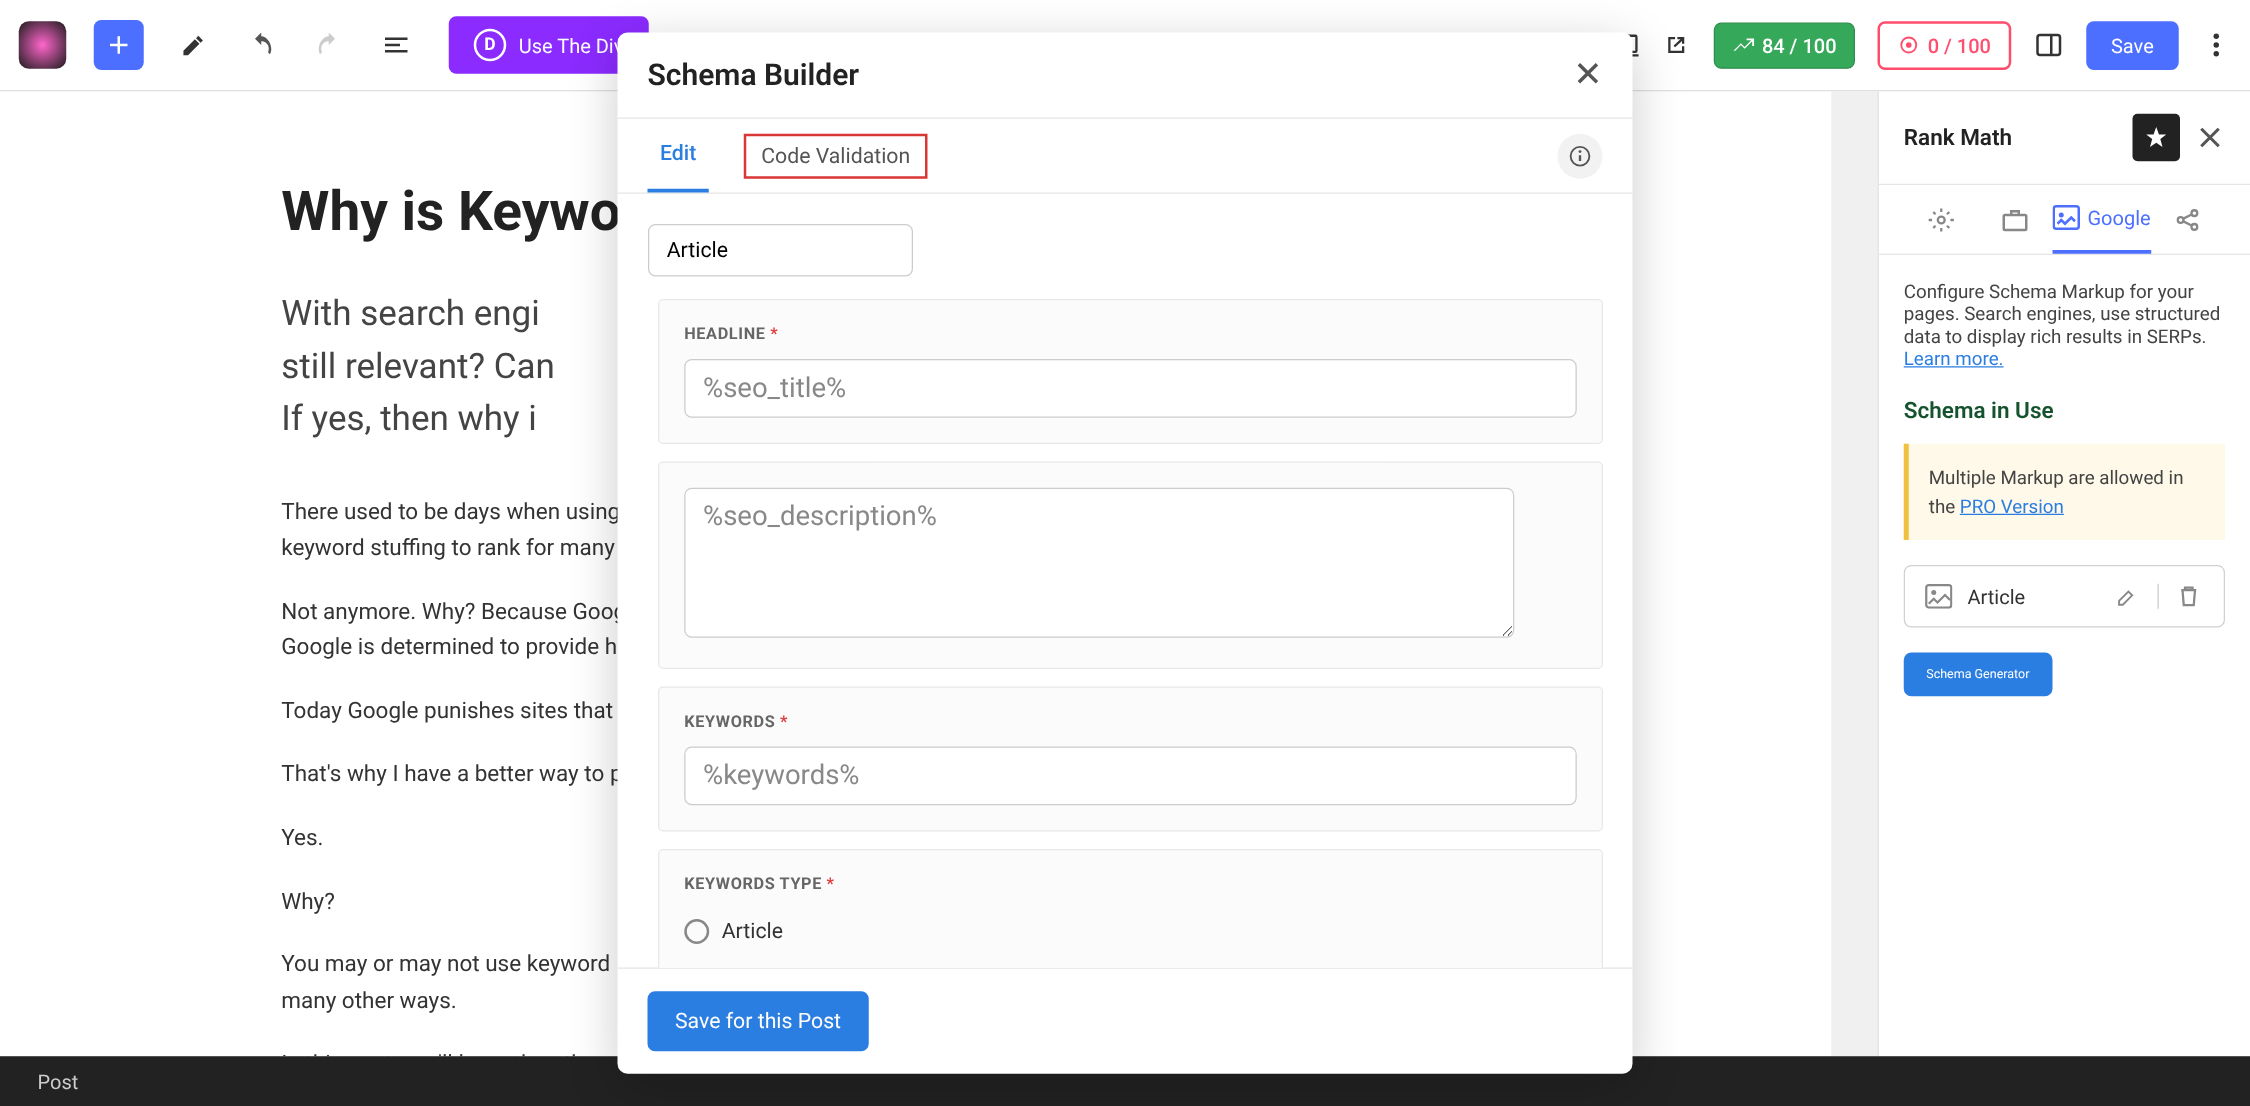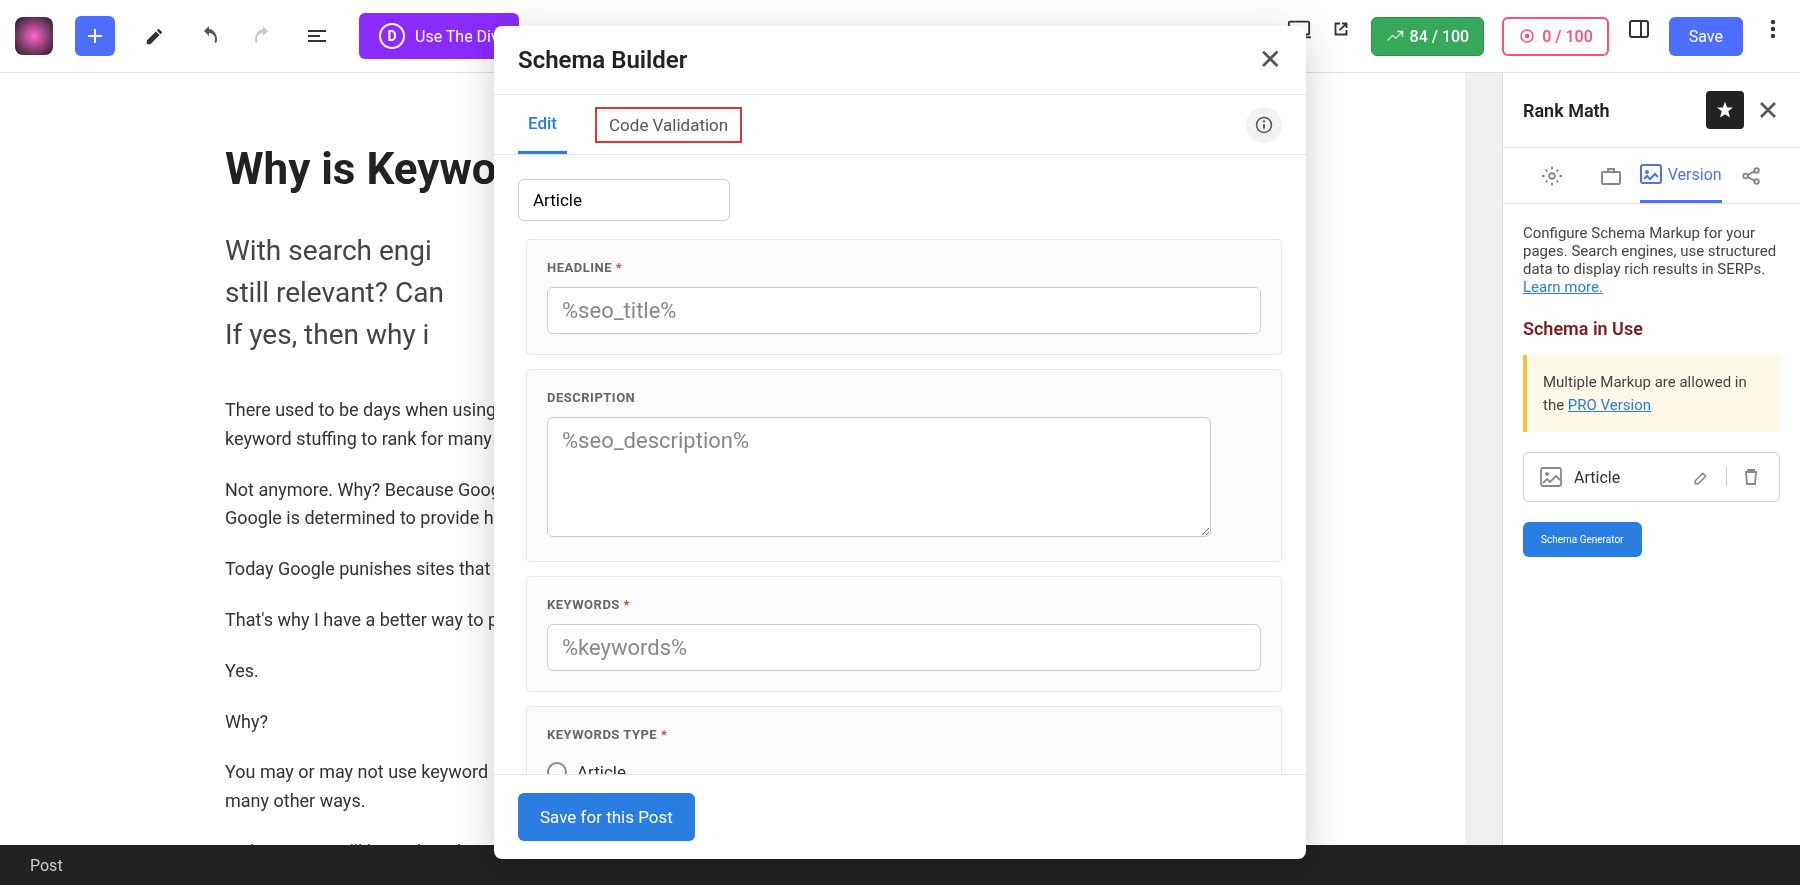--- a/index.html
+++ b/index.html
@@ -4,40 +4,40 @@
 <style>
 *{box-sizing:border-box;margin:0;padding:0;font-family:-apple-system,BlinkMacSystemFont,"Segoe UI",Roboto,sans-serif}
 body{background:#f0f0f0;width:1800px;height:885px;overflow:hidden;position:relative}
 .topbar{position:absolute;top:0;left:0;right:0;height:73px;background:#fff;display:flex;align-items:center;padding:0 15px;border-bottom:1px solid #e0e0e0;z-index:5}
 .logo{width:38px;height:38px;background:radial-gradient(circle,#ff66cc,#1a1a1a);border-radius:8px;margin-right:22px}
 .add-btn{width:40px;height:40px;background:#4c6fff;border-radius:6px;display:flex;align-items:center;justify-content:center;cursor:pointer}
 .tool-icons{display:flex;gap:30px;margin-left:28px;align-items:center}
 .icon-btn{width:24px;height:24px;display:flex;align-items:center;justify-content:center;cursor:pointer;color:#555}
 .divi-btn{background:#8b2bff;color:#fff;padding:10px 20px;border-radius:6px;margin-left:30px;display:flex;align-items:center;gap:10px;cursor:pointer}
 .divi-circle{width:26px;height:26px;border:2px solid #fff;border-radius:50%;display:flex;align-items:center;justify-content:center;font-size:14px;font-weight:bold}
-.top-right{margin-left:auto;display:flex;gap:18px}
+.top-right{margin-left:auto;display:flex;align-items:center;gap:18px}
 .score-badge{padding:8px 14px;border-radius:6px;font-size:16px;font-weight:500;display:flex;align-items:center;gap:6px}
 .score-green{background:#35a85a;color:#fff;border:1px solid #2d8f4c}
 .score-red{background:#fff;border:2px solid #ff4d6d;color:#ff4d6d}
 .save-btn{background:#4c6fff;color:#fff;padding:10px 20px;border-radius:6px;border:none;font-size:16px;cursor:pointer}
 .content-area{position:absolute;top:73px;left:0;right:335px;bottom:40px;background:#fff;padding:70px 225px;overflow:hidden}
 .page-title{font-size:44px;font-weight:700;color:#222;margin-bottom:35px}
 .intro{font-size:28px;color:#444;line-height:1.5;margin-bottom:40px}
 .body-text p{font-size:18px;color:#333;line-height:1.6;margin-bottom:22px}
 .sidebar{position:absolute;top:73px;right:0;bottom:40px;width:298px;background:#fff;border-left:1px solid #ddd;display:flex;flex-direction:column}
 .sb-header{display:flex;align-items:center;justify-content:space-between;padding:18px 20px;border-bottom:1px solid #e5e5e5}
 .sb-title{font-size:18px;font-weight:600;color:#222}
 .sb-acts{display:flex;gap:12px;align-items:center}
 .star-btn{width:38px;height:38px;background:#222;border-radius:4px;display:flex;align-items:center;justify-content:center}
 .sb-tabs{display:flex;border-bottom:1px solid #e5e5e5;padding:0 20px}
 .sb-tab{flex:1;padding:16px 0;display:flex;align-items:center;justify-content:center;cursor:pointer;color:#888;gap:6px}
 .sb-tab.active{color:#4c6fff;border-bottom:3px solid #4c6fff}
 .sb-body{padding:20px;font-size:15px;color:#444;overflow-y:auto}
 .learn-link{color:#2a7de1;text-decoration:underline;cursor:pointer}
-.sb-sec-title{font-size:18px;font-weight:600;margin:22px 0 16px;color:#7f1d1d}
+.sb-sec-title{font-size:18px;font-weight:600;margin:22px 0 16px;color:#14532d}
 .warn-box{background:#fef9e8;border-left:4px solid #f0c040;padding:16px;font-size:15px;line-height:1.5;margin-bottom:20px}
 .pro-link{color:#2a7de1;text-decoration:underline}
 .schema-item{border:1px solid #d0d0d0;border-radius:6px;padding:12px 16px;display:flex;align-items:center;gap:12px;margin-bottom:20px}
 .schema-item .lbl{flex:1;font-size:16px;color:#333}
 .gen-btn{background:#2a7de1;color:#fff;border:none;padding:12px 18px;border-radius:6px;font-size:10px;cursor:pointer}
 .footer-bar{position:absolute;bottom:0;left:0;right:0;height:40px;background:#222;color:#ccc;display:flex;align-items:center;padding:0 30px;font-size:16px}
 .modal-overlay{position:absolute;inset:0;z-index:10;display:flex;justify-content:center}
 .modal{background:#fff;border-radius:8px;width:812px;margin-top:26px;max-height:833px;display:flex;flex-direction:column;box-shadow:0 10px 40px rgba(0,0,0,0.2)}
 .m-head{padding:20px 24px;border-bottom:1px solid #e5e5e5;display:flex;align-items:center;justify-content:space-between}
 .m-title{font-size:24px;font-weight:600;color:#222}
@@ -181,21 +181,21 @@
           <rect x="3" y="7" width="18" height="12" rx="1" fill="none" stroke="#888" stroke-width="2"></rect>
           <path d="M9 7V4h6v3" fill="none" stroke="#888" stroke-width="2"></path>
         </svg>
       </div>
     <div class="sb-tab active">
       <svg width="22" height="20" viewBox="0 0 22 20">
           <rect x="1" y="1" width="20" height="18" rx="2" fill="none" stroke="#4c6fff" stroke-width="2"></rect>
           <circle cx="7" cy="8" r="2" fill="#4c6fff"></circle>
           <path d="M4 15l3-3 3 3 5-5 3 3" fill="none" stroke="#4c6fff" stroke-width="2"></path>
         </svg>
-      <span>Version</span>
+      <span>Google</span>
     </div>
     <div class="sb-tab">
         <svg width="22" height="22" viewBox="0 0 24 24">
           <circle cx="6" cy="12" r="2.5" fill="none" stroke="#888" stroke-width="2"></circle>
           <circle cx="18" cy="6" r="2.5" fill="none" stroke="#888" stroke-width="2"></circle>
           <circle cx="18" cy="18" r="2.5" fill="none" stroke="#888" stroke-width="2"></circle>
           <path d="M8 11l8-4M8 13l8 4" stroke="#888" stroke-width="2"></path>
         </svg>
       </div>
   </div>
@@ -250,21 +250,20 @@
           </svg>
         </span>
     </div>
     <div class="m-body">
       <input class="name-input" value="Article" style="">
       <div class="field-box">
         <div class="field-label"><span>HEADLINE</span> <span class="req">*</span></div>
         <input class="text-input" value="%seo_title%" style="">
       </div>
       <div class="field-box">
-        <div class="field-label">DESCRIPTION</div>
         <textarea class="text-input textarea" id="desc-ta" style="">%seo_description%</textarea>
       </div>
       <div class="field-box">
         <div class="field-label"><span>KEYWORDS</span> <span class="req">*</span></div>
         <input class="text-input" value="%keywords%" style="">
       </div>
       <div class="field-box" style="margin-bottom:0">
         <div class="field-label"><span>KEYWORDS TYPE</span> <span class="req">*</span></div>
         <div id="at-opts">
             <div class="radio-row">

